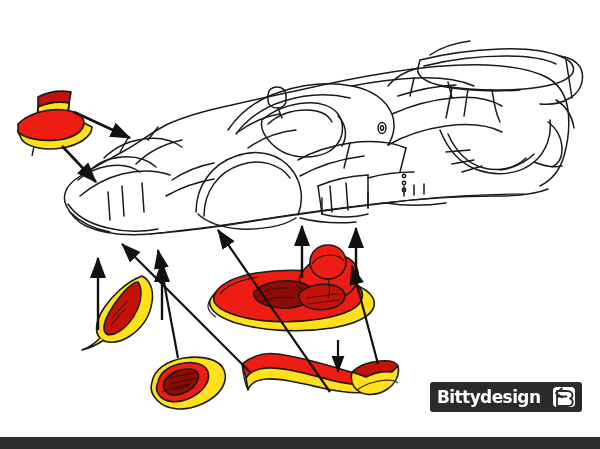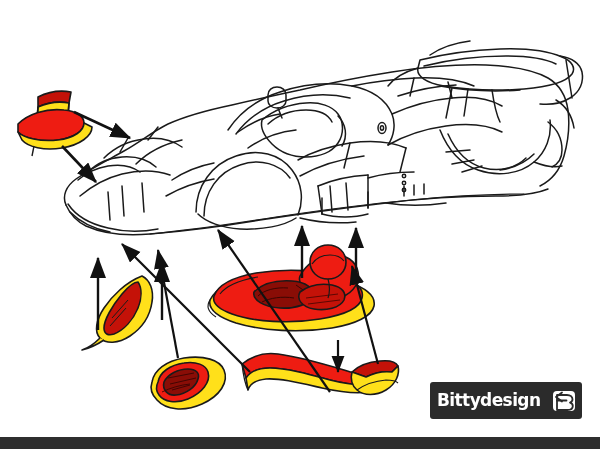--- a/index.html
+++ b/index.html
@@ -12,21 +12,21 @@
     overflow:hidden;
   }
   #art{position:absolute;left:0;top:0;width:600px;height:449px;}
   #bottombar{
     position:absolute;left:0;bottom:0;width:600px;height:12px;
     background:#2e2e2e;
   }
   #logo{
     position:absolute;
     left:430px;top:382px;
-    width:152px;height:37px;
+    width:152px;height:30px;
     background:#2b2b2b;
     border-radius:3px;
     display:flex;align-items:center;
     box-sizing:border-box;
     padding:4px 7px;
     justify-content:space-between;
   }
   #logo .wordmark{
     color:#ffffff;
     font-family:"DejaVu Sans", sans-serif;

